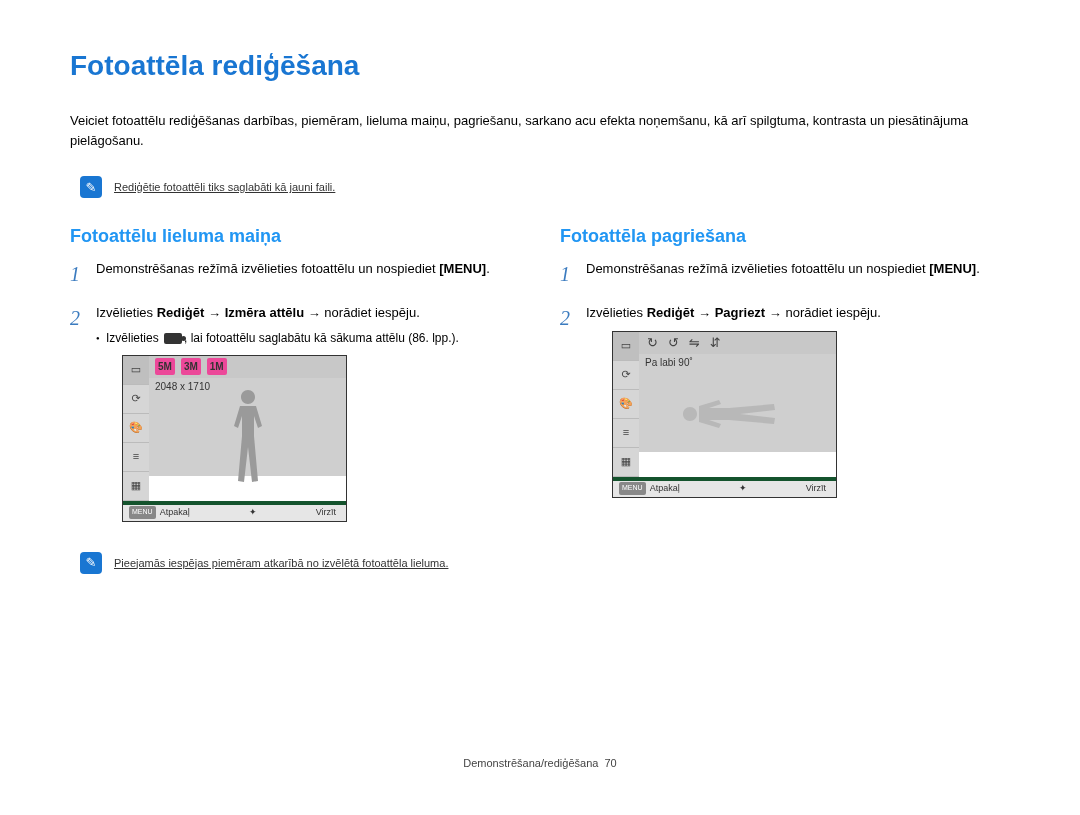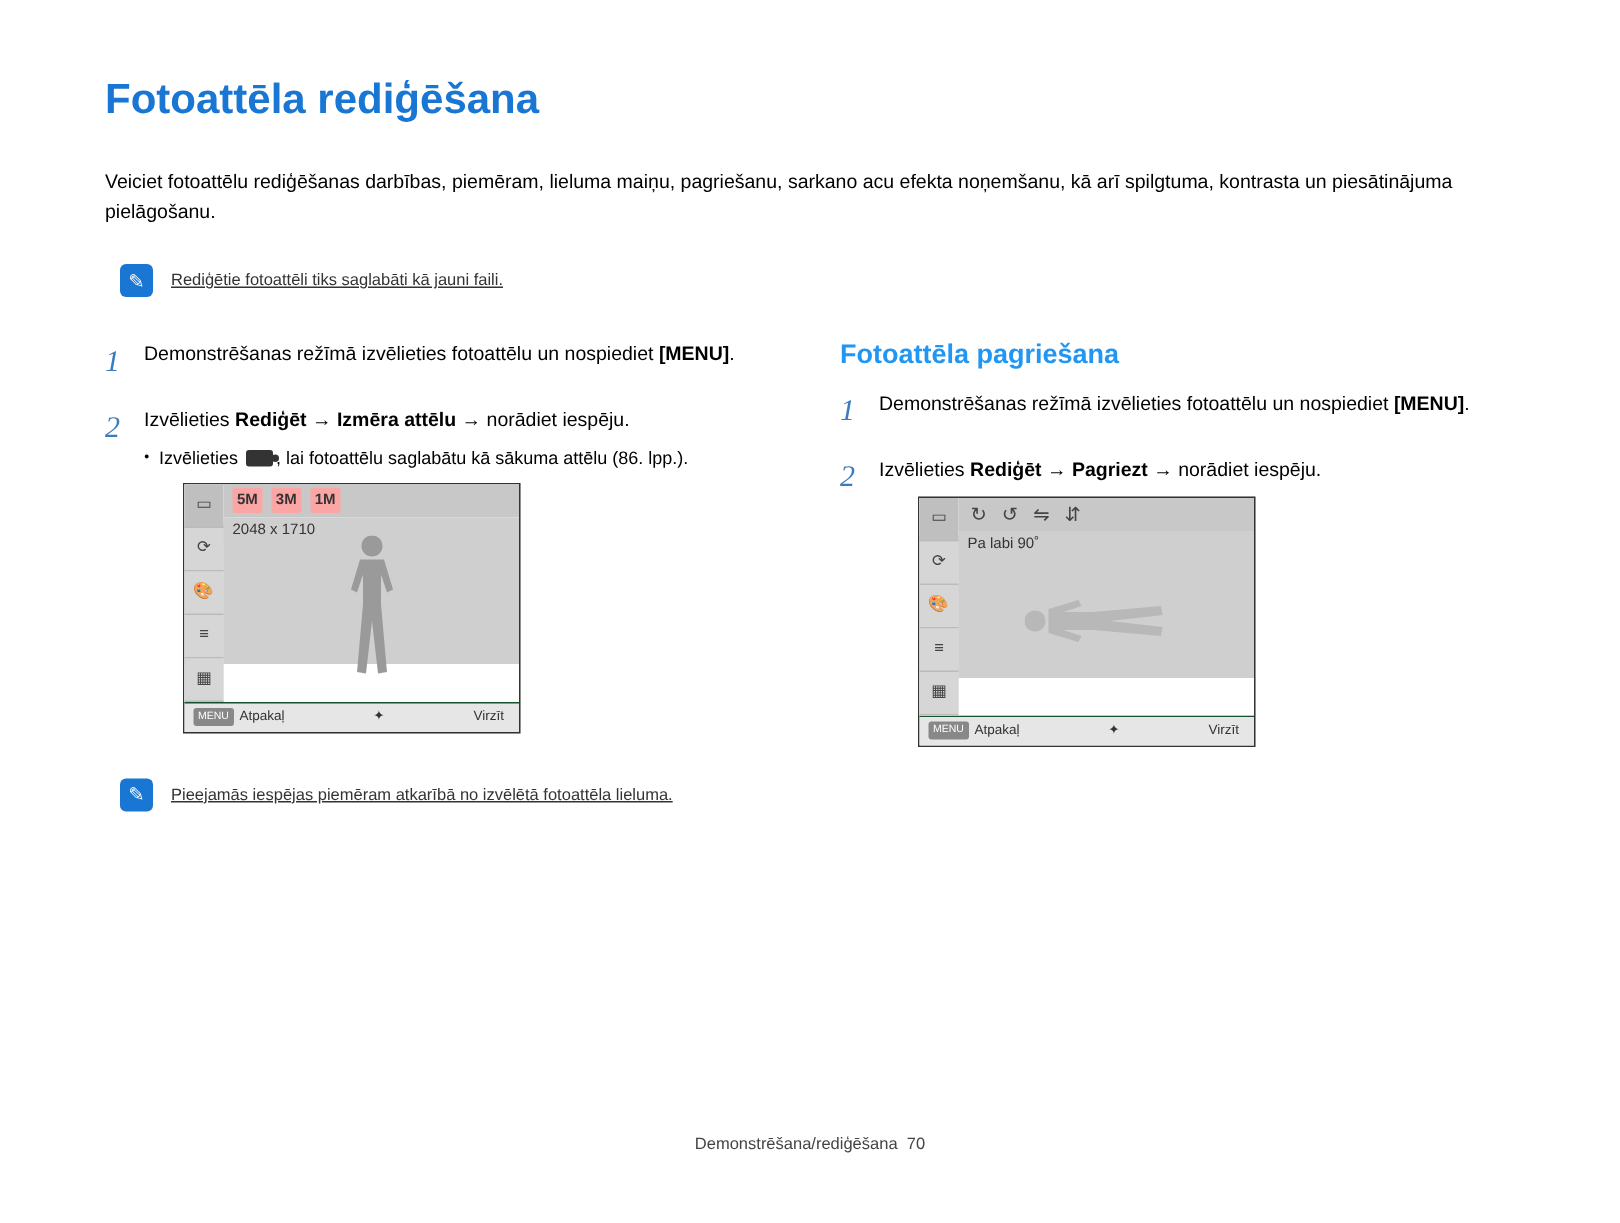--- a/index.html
+++ b/index.html
@@ -145,21 +145,21 @@
     display: flex;
     align-items: center;
     gap: 6px;
     padding-left: 6px;
     background: #c8c8c8;
     font-size: 11px;
     font-weight: bold;
     color: #333;
   }
   .top-row span.tag{
-    background:#fca5a5;
+    background:#ec4899;
     padding:1px 3px;
     border-radius:2px;
     font-size:10px;
   }
   .info-row {
     height: 18px;
     padding-left: 6px;
     font-size: 10px;
     color: #333;
     display: flex;
@@ -176,21 +176,21 @@
   }
   .person.vert svg { width: 40px; height: 95px; }
   .person.horiz {
     width: 110px;
     height: 50px;
     transform: translate(-50%, -30%);
   }
   .bottom-bar {
     height: 20px;
     background: #e6e6e6;
-    border-top: 1px solid #14532d;
+    border-top: 4px solid #14532d;
     display: flex;
     align-items: center;
     font-size: 9px;
     color: #333;
   }
   .bottom-bar .menu-lbl {
     background: #888;
     color: #fff;
     font-size: 7px;
     padding: 1px 3px;
@@ -229,20 +229,21 @@
 <p class="intro">Veiciet fotoattēlu rediģēšanas darbības, piemēram, lieluma maiņu, pagriešanu, sarkano acu efekta noņemšanu, kā arī spilgtuma, kontrasta un piesātinājuma pielāgošanu.</p>
 
 <div class="note-box">
   <div class="note-icon">✎</div>
   <div class="note-text">Rediģētie fotoattēli tiks saglabāti kā jauni faili.</div>
 </div>
 
 <div class="columns">
 
   <div class="col">
+    <h2 class="section-title">Fotoattēlu lieluma maiņa</h2>
 
     <div class="step">
       <div class="step-num">1</div>
       <div class="step-body">
         <span>Demonstrēšanas režīmā izvēlieties fotoattēlu un nospiediet </span>
         <span class="bold">[MENU]</span><span>.</span>
       </div>
     </div>
 
     <div class="step">

